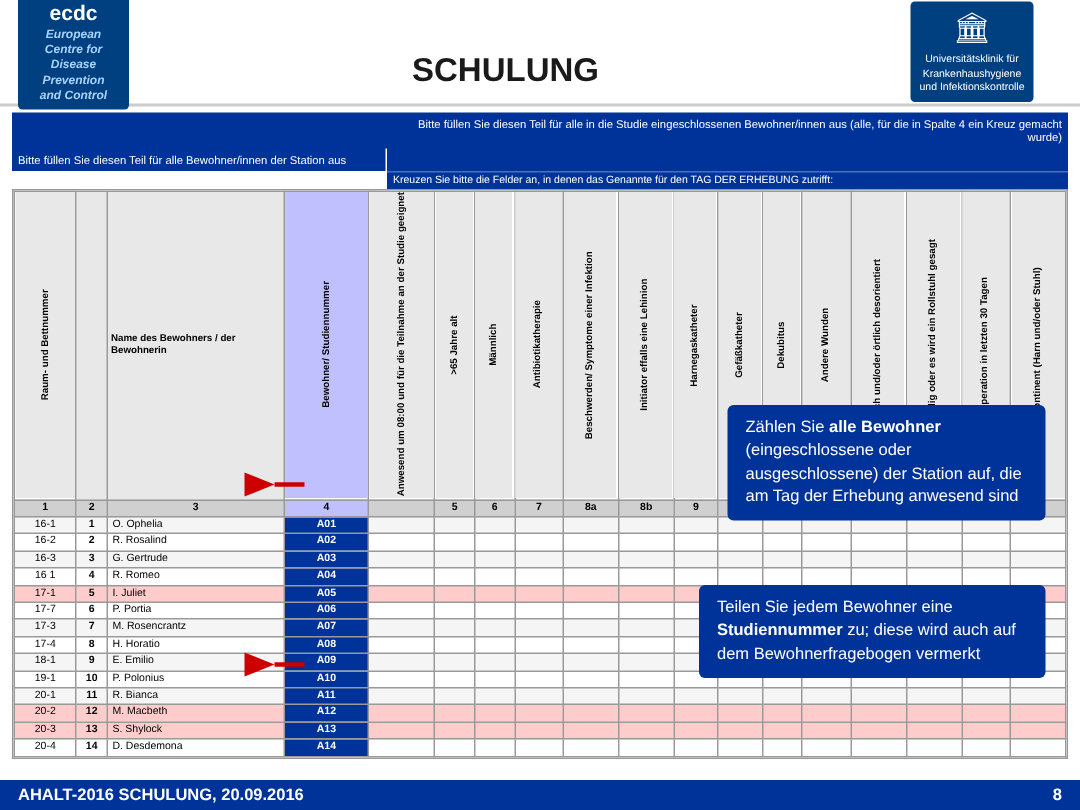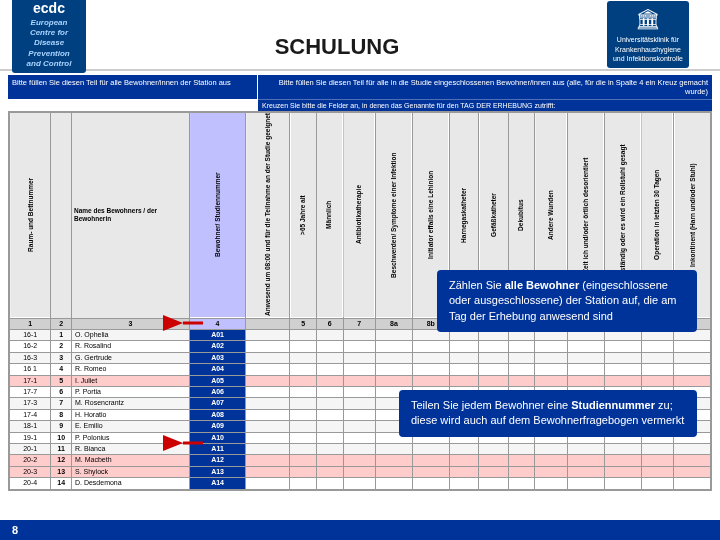--- a/index.html
+++ b/index.html
@@ -107,20 +107,21 @@
       background: #003399;
       color: #fff;
       display: flex;
       font-size: 7px;
     }
     .blue-left {
       width: 250px;
       padding: 3px 4px;
       border-right: 1px solid #fff;
       font-size: 7.5px;
+      margin-top: 24px;
     }
     .blue-right {
       flex: 1;
       padding: 3px 4px;
       font-size: 7.5px;
       text-align: right;
     }
     .blue-subheader {
       background: #003399;
       color: #fff;
@@ -159,35 +160,35 @@
       pointer-events: none;
     }
 
     .callout-box-1 {
       position: absolute;
       background: #003399;
       color: #fff;
       font-size: 11px;
       padding: 8px 12px;
       border-radius: 4px;
-      width: 260px;
+      width: 212px;
       line-height: 1.4;
       top: 195px;
       right: 15px;
     }
     .callout-box-1 b { font-weight: bold; }
 
     .callout-box-2 {
       position: absolute;
       background: #003399;
       color: #fff;
       font-size: 11px;
       padding: 8px 12px;
       border-radius: 4px;
-      width: 298px;
+      width: 231px;
       line-height: 1.4;
       top: 315px;
       right: 15px;
     }
     .callout-box-2 b { font-weight: bold; }
 
     
     .arrows-svg {
       position: absolute;
       top: 0;
@@ -603,14 +604,15 @@
       </div>
 
       <div class="callout-box-2">
         Teilen Sie jedem Bewohner eine <b>Studiennummer</b> zu; diese wird auch auf dem Bewohnerfragebogen vermerkt
       </div>
     </div>
   </div>
 </div>
 
 <div class="footer">
+  <span>AHALT-2016 SCHULUNG, 20.09.2016</span>
   <span>8</span>
 </div>
 
 </body></html>

